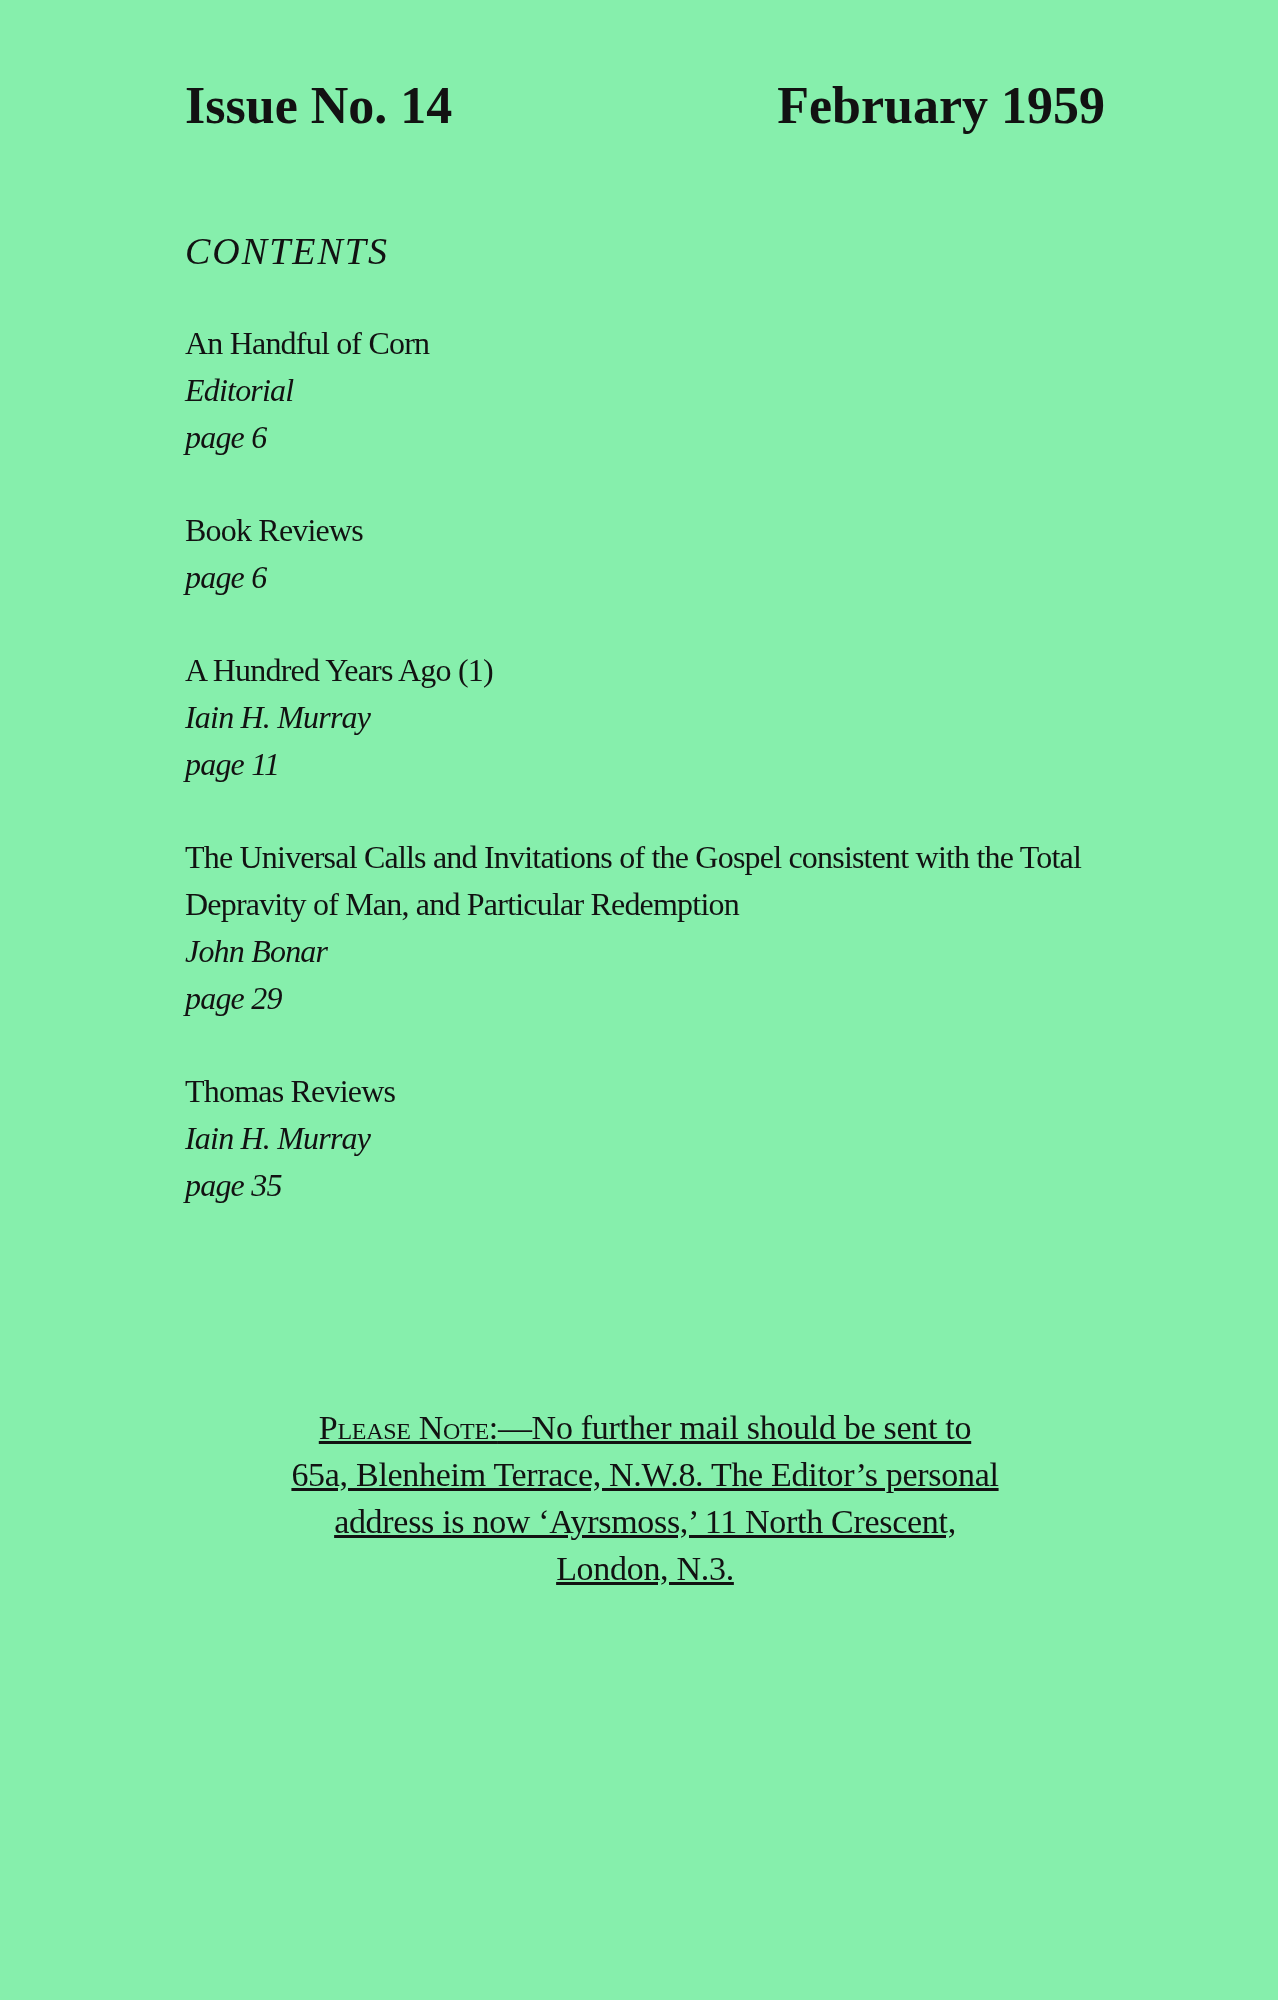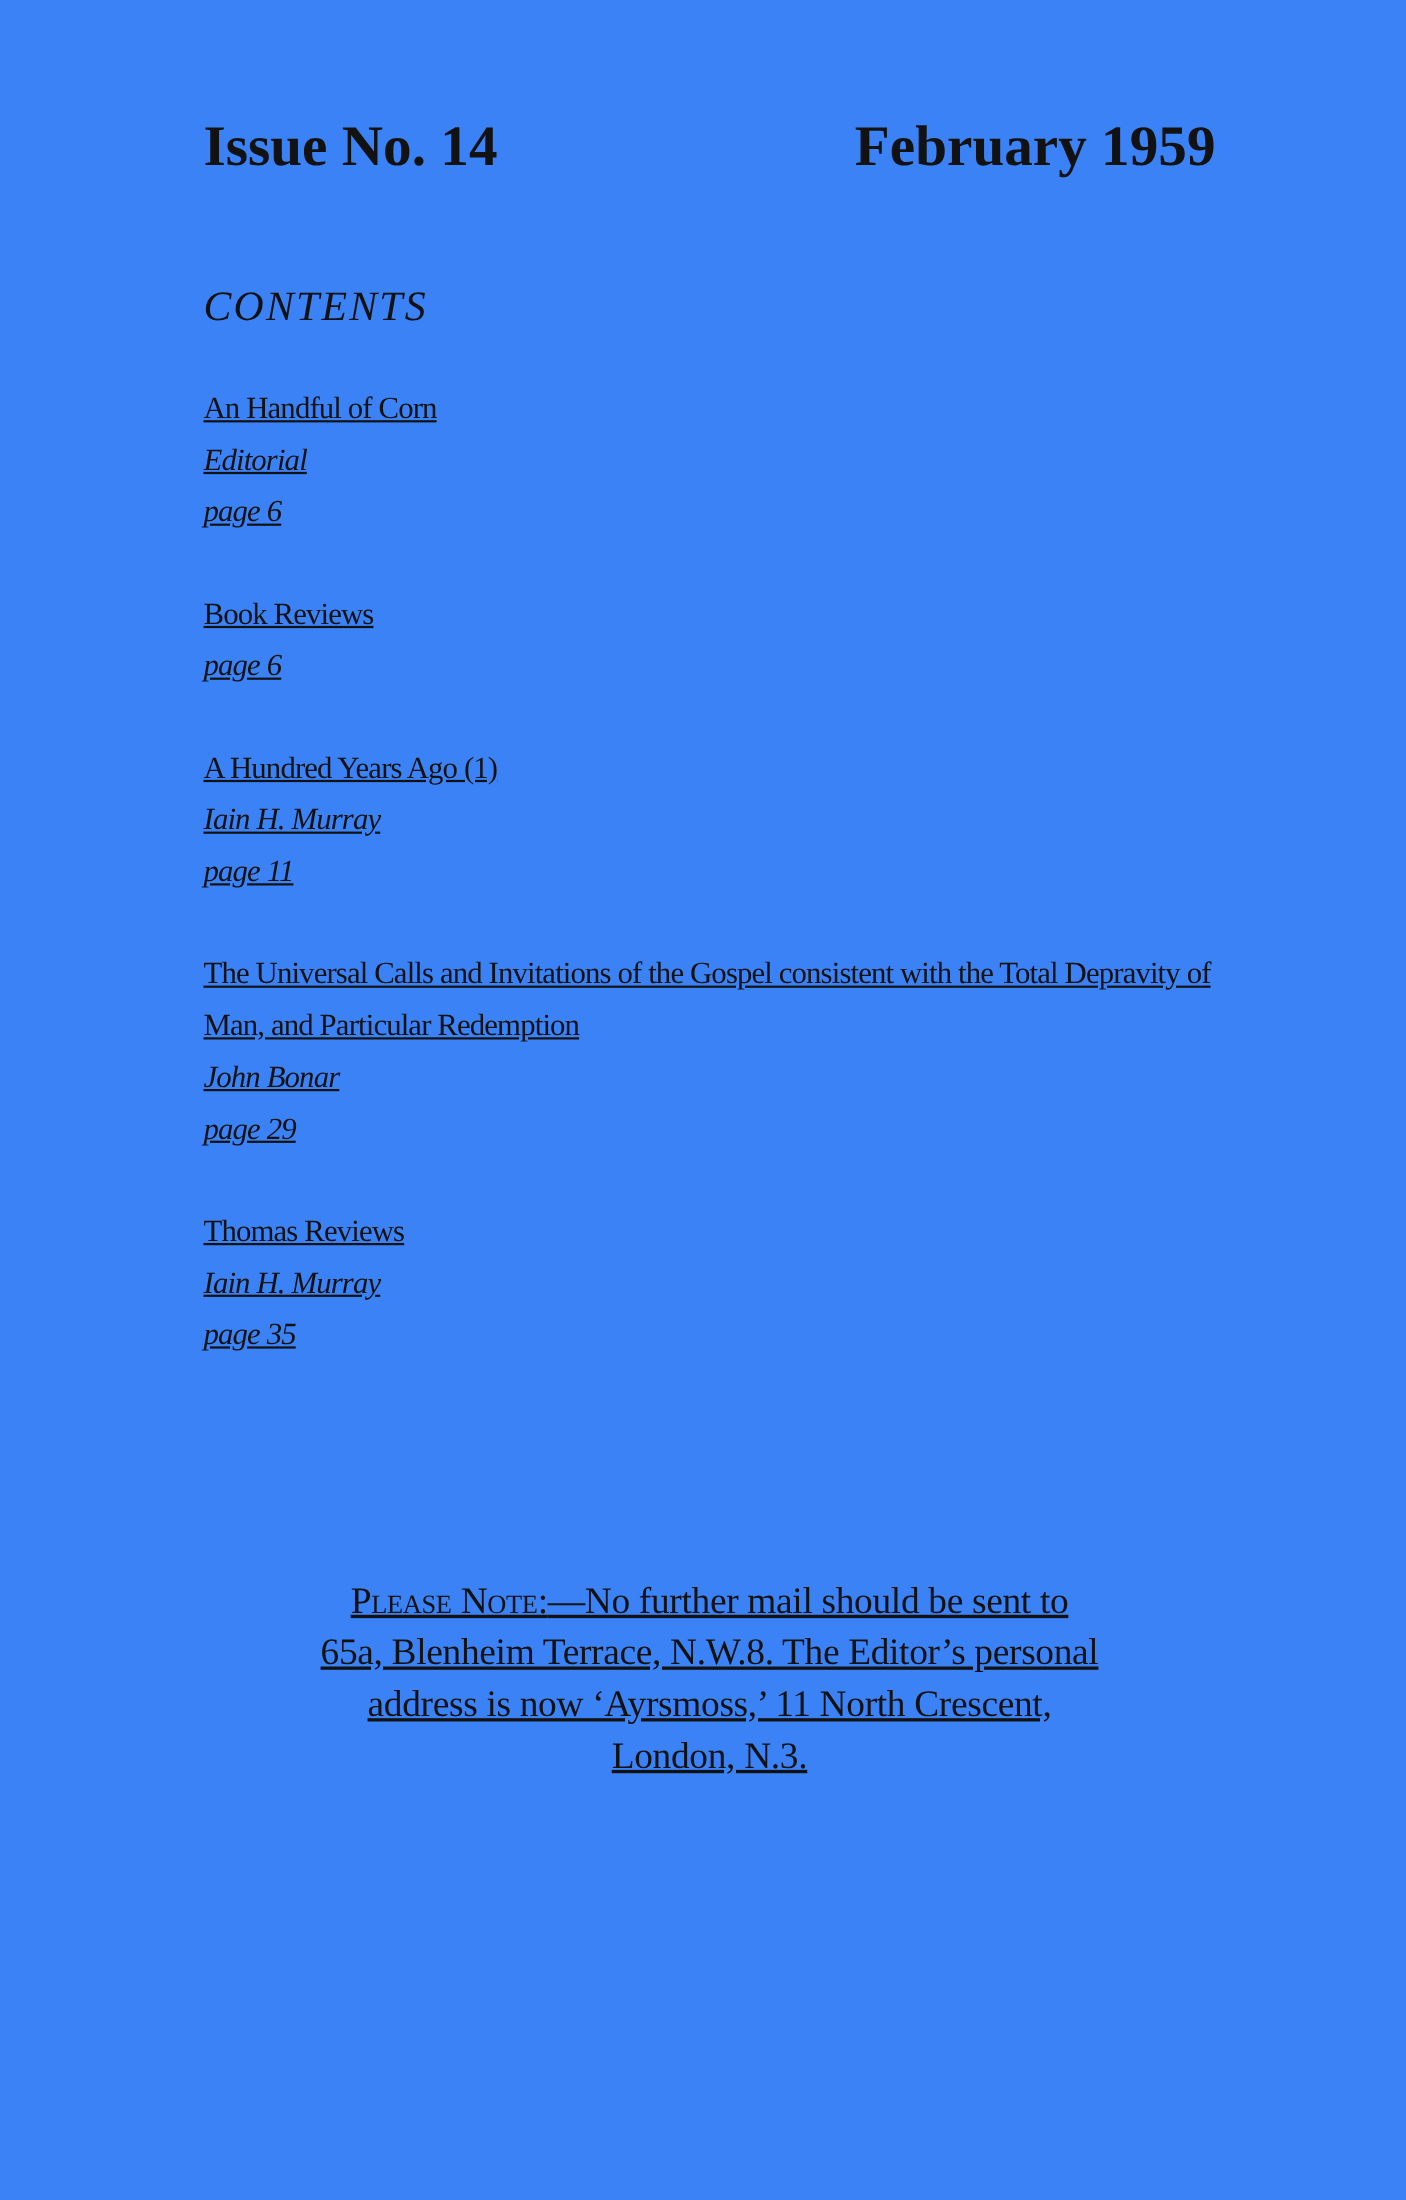--- a/index.html
+++ b/index.html
@@ -5,24 +5,24 @@
   html, body {
     margin: 0;
     padding: 0;
     background: #ffffff;
   }
   .page {
     position: relative;
     box-sizing: border-box;
     width: 1278px;
     height: 2000px;
-    background: #3b82f6;
+    background: #86efac;
     color: #121212;
     font-family: "Liberation Serif", "DejaVu Serif", serif;
-    padding: 108px 173px 0 185px;
+    padding: 80px 173px 0 185px;
     overflow: hidden;
   }
   .masthead {
     display: flex;
     justify-content: space-between;
     align-items: baseline;
     font-weight: bold;
     font-size: 52px;
     line-height: 1;
   }
@@ -31,25 +31,24 @@
     font-weight: normal;
     letter-spacing: 2px;
     line-height: 1;
     margin: 100px 0 50px 0;
     font-style: italic;
   }
   .entries {
     margin: 0;
   }
   .entry {
-    font-size: 28px;
+    font-size: 32px;
     letter-spacing: -0.8px;
     line-height: 47px;
     margin: 0 0 46px 0;
-    text-decoration: underline;
   }
   .entry-title {
     display: block;
   }
   .entry-author,
   .entry-page {
     display: block;
     font-style: italic;
   }
   .note {

